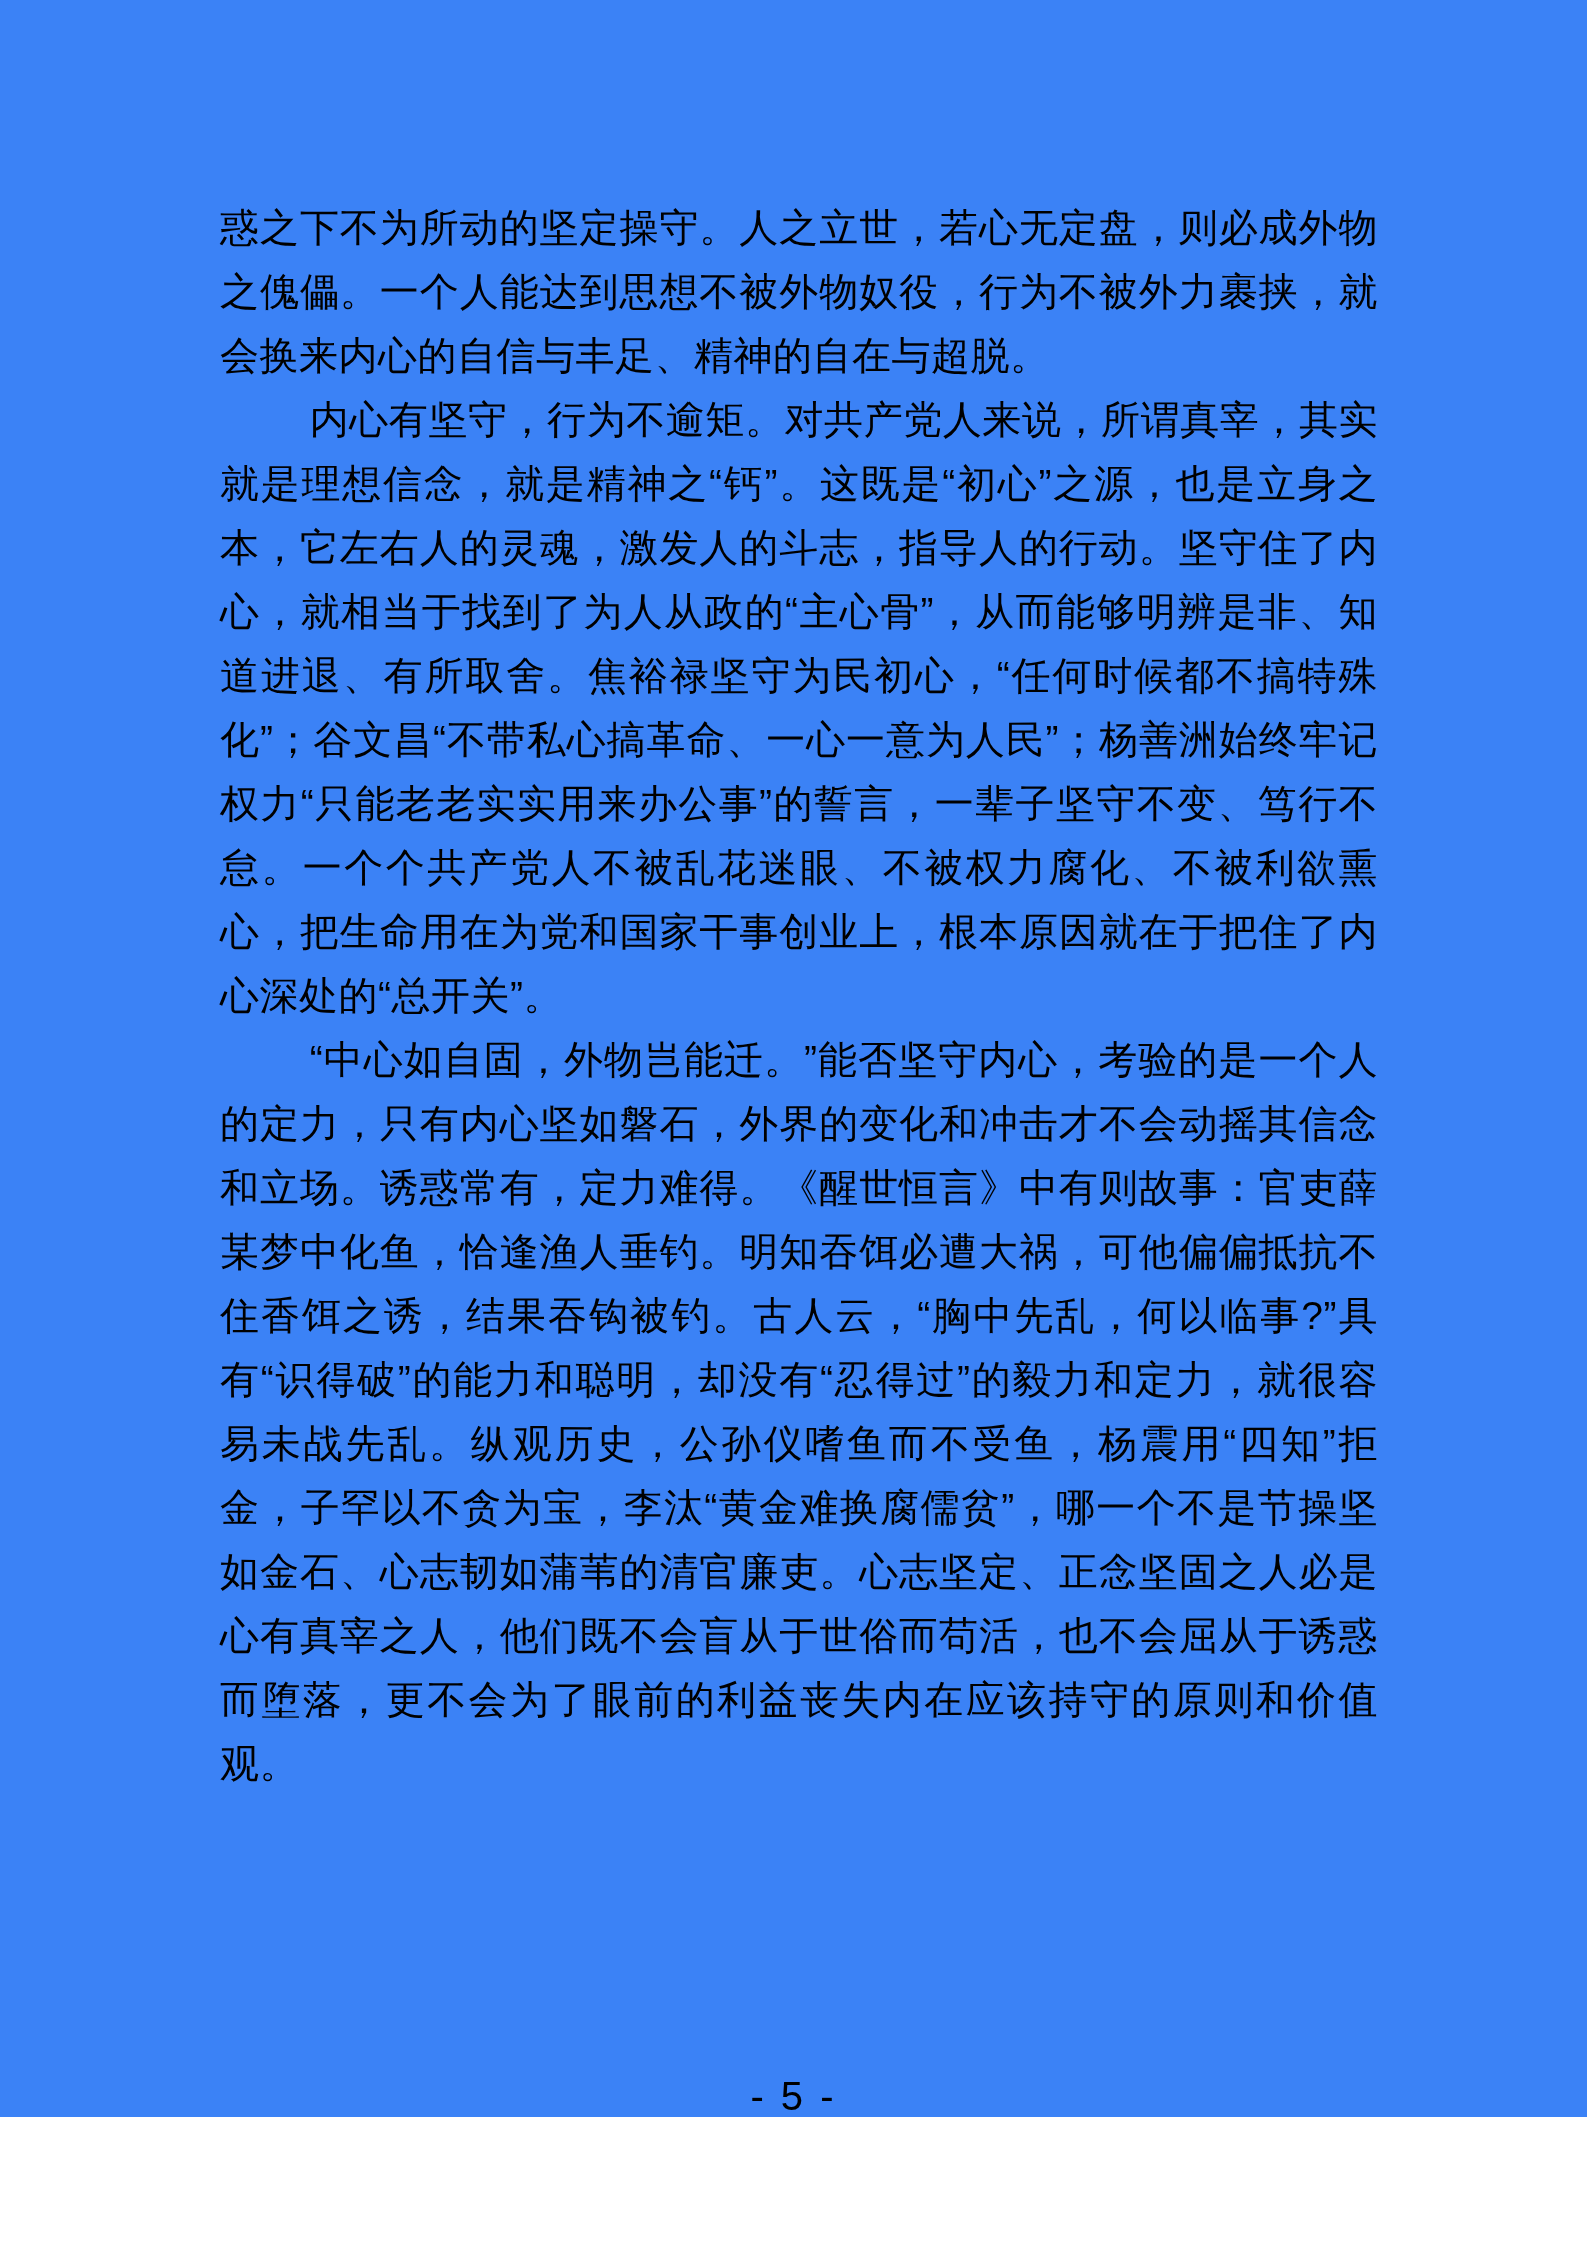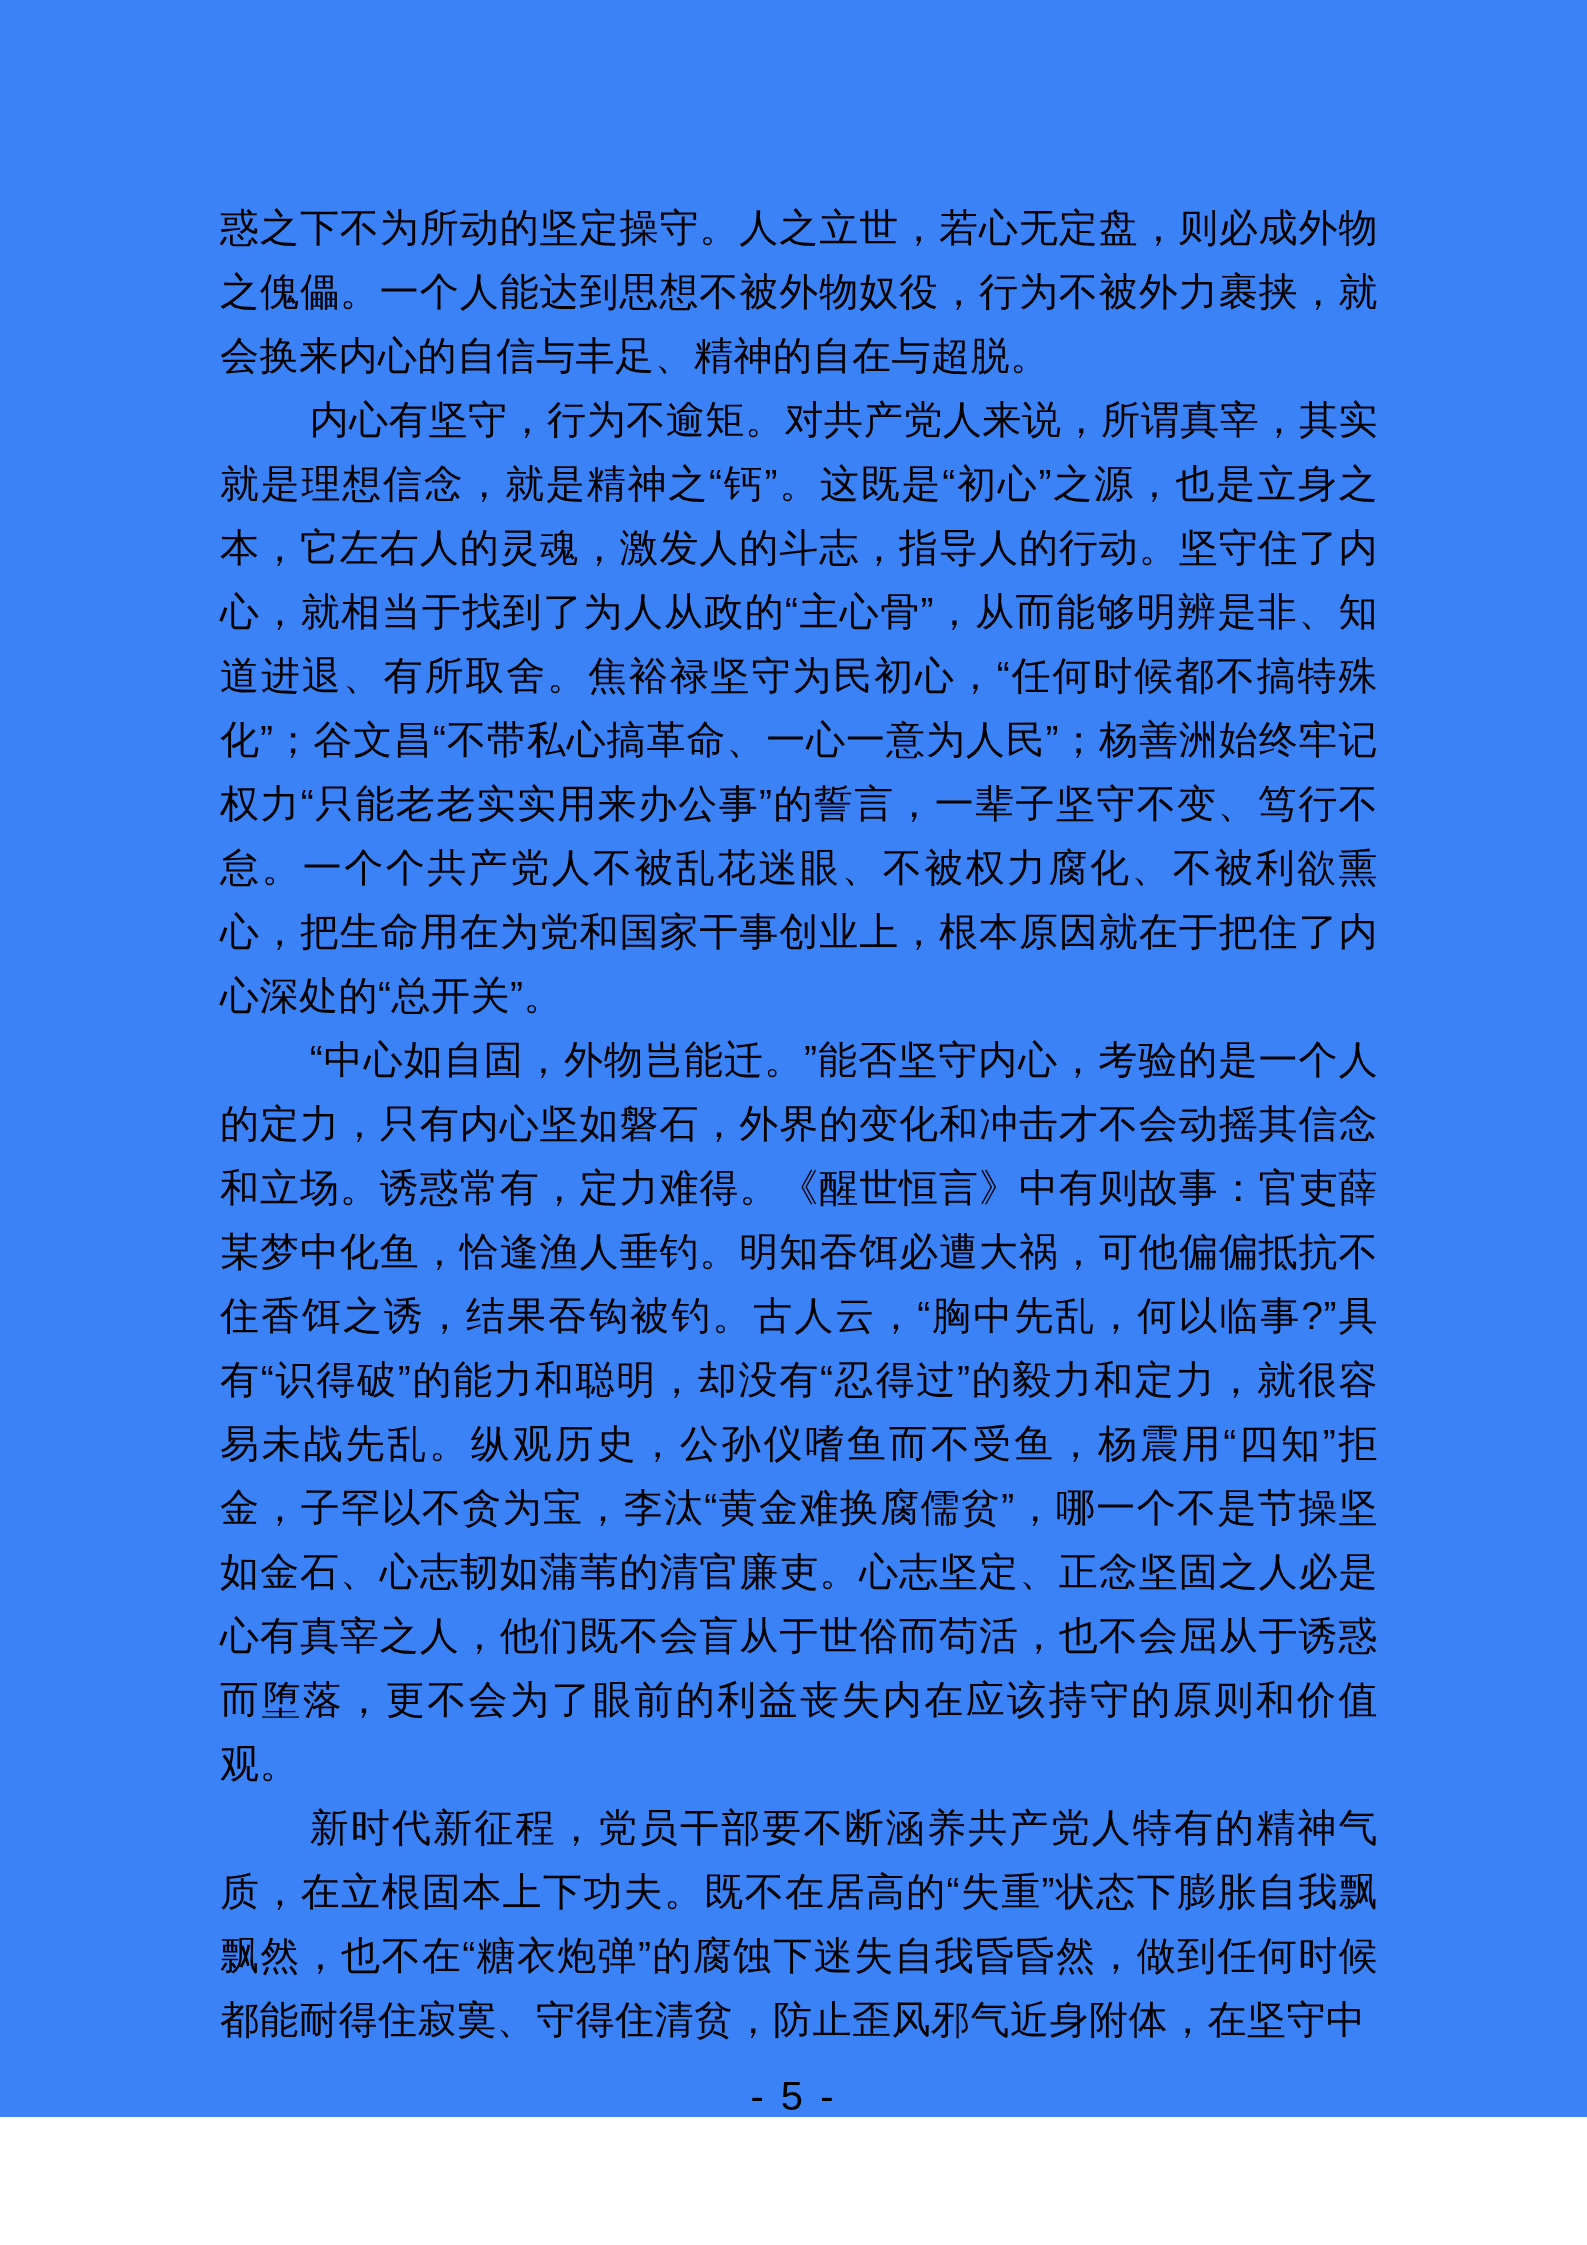--- a/index.html
+++ b/index.html
@@ -47,16 +47,15 @@
   }
 </style>
 </head>
 <body>
 
 <div class="page">
   <div class="content">
     <p class="para continuation">惑之下不为所动的坚定操守。人之立世，若心无定盘，则必成外物之傀儡。一个人能达到思想不被外物奴役，行为不被外力裹挟，就会换来内心的自信与丰足、精神的自在与超脱。</p>
     <p class="para">内心有坚守，行为不逾矩。对共产党人来说，所谓真宰，其实就是理想信念，就是精神之“钙”。这既是“初心”之源，也是立身之本，它左右人的灵魂，激发人的斗志，指导人的行动。坚守住了内心，就相当于找到了为人从政的“主心骨”，从而能够明辨是非、知道进退、有所取舍。焦裕禄坚守为民初心，“任何时候都不搞特殊化”；谷文昌“不带私心搞革命、一心一意为人民”；杨善洲始终牢记权力“只能老老实实用来办公事”的誓言，一辈子坚守不变、笃行不怠。一个个共产党人不被乱花迷眼、不被权力腐化、不被利欲熏心，把生命用在为党和国家干事创业上，根本原因就在于把住了内心深处的“总开关”。</p>
     <p class="para">“中心如自固，外物岂能迁。”能否坚守内心，考验的是一个人的定力，只有内心坚如磐石，外界的变化和冲击才不会动摇其信念和立场。诱惑常有，定力难得。《醒世恒言》中有则故事：官吏薛某梦中化鱼，恰逢渔人垂钓。明知吞饵必遭大祸，可他偏偏抵抗不住香饵之诱，结果吞钩被钓。古人云，“胸中先乱，何以临事?”具有“识得破”的能力和聪明，却没有“忍得过”的毅力和定力，就很容易未战先乱。纵观历史，公孙仪嗜鱼而不受鱼，杨震用“四知”拒金，子罕以不贪为宝，李汰“黄金难换腐儒贫”，哪一个不是节操坚如金石、心志韧如蒲苇的清官廉吏。心志坚定、正念坚固之人必是心有真宰之人，他们既不会盲从于世俗而苟活，也不会屈从于诱惑而堕落，更不会为了眼前的利益丧失内在应该持守的原则和价值观。</p>
-    <p class="para">新时代新征程，党员干部要不断涵养共产党人特有的精神气质，在立根固本上下功夫。既不在居高的“失重”状态下膨胀自我飘飘然，也不在“糖衣炮弹”的腐蚀下迷失自我昏昏然，做到任何时候都能耐得住寂寞、守得住清贫，防止歪风邪气近身附体，在坚守中</p>
   </div>
   <div class="footer">- 5 -</div>
 </div>
 
 </body></html>

